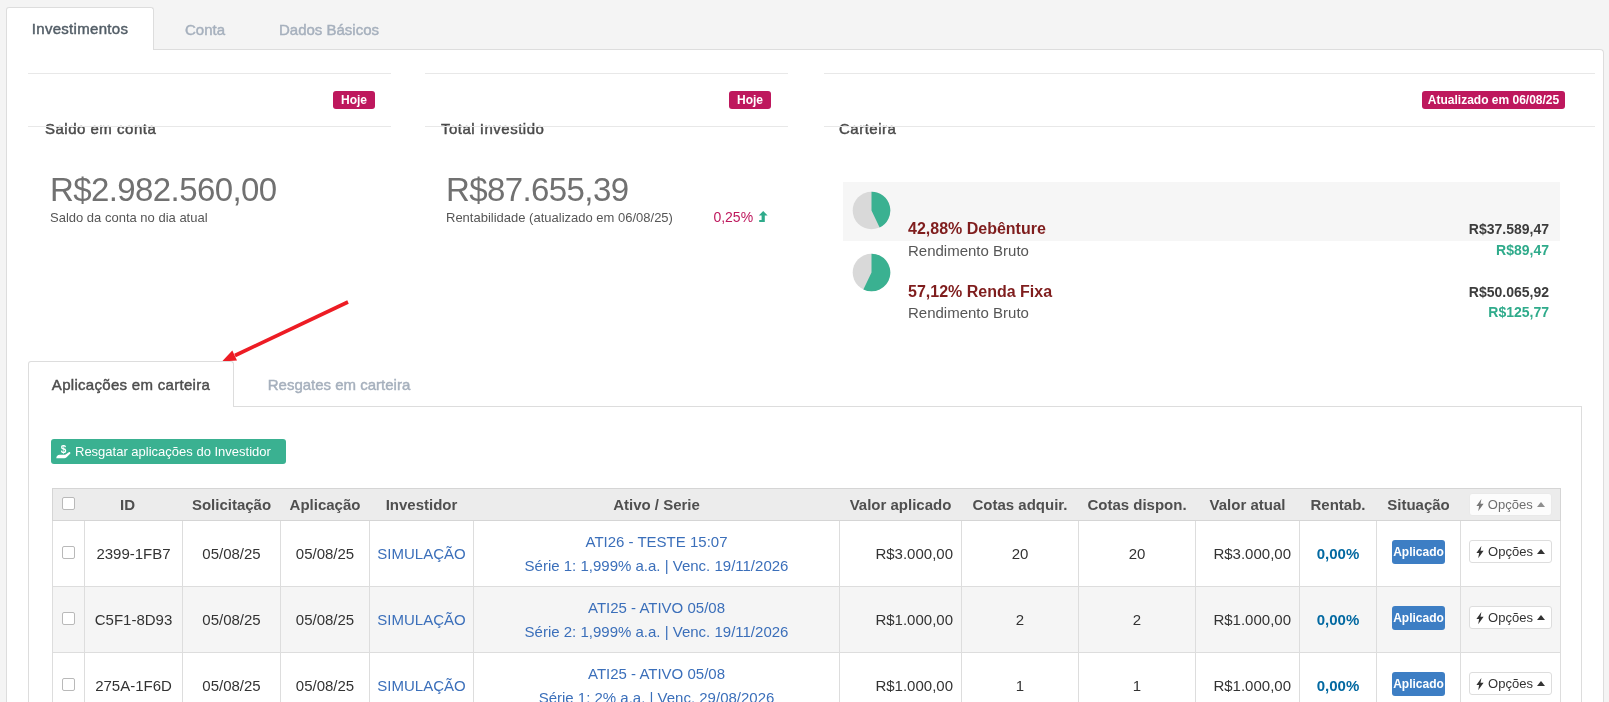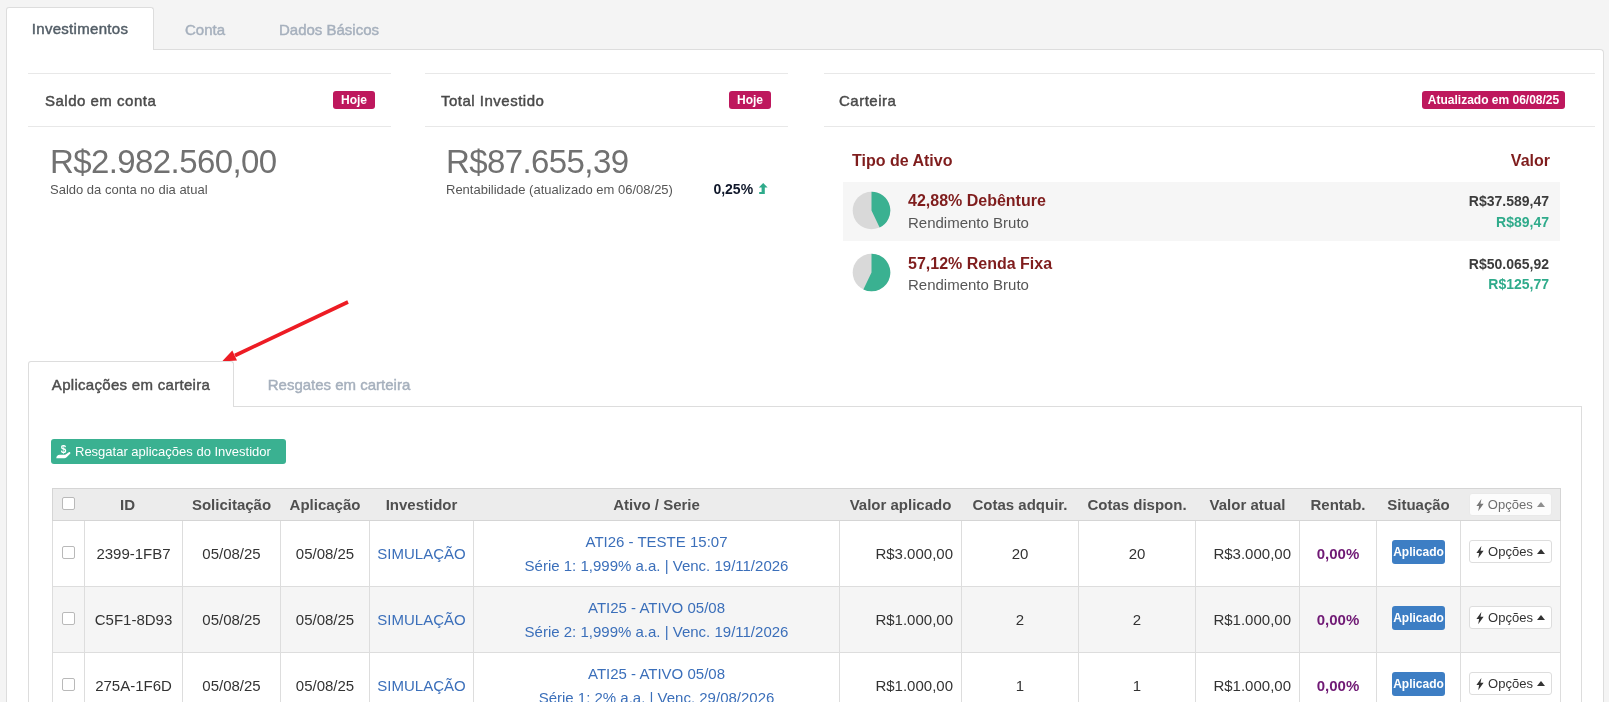--- a/index.html
+++ b/index.html
@@ -1,29 +1,29 @@
 <!DOCTYPE html>
 <html><head>
 <meta charset="utf-8">
 <style>
 * { margin:0; padding:0; box-sizing:border-box; }
 html,body { width:1609px; height:702px; overflow:hidden; }
 body { background:#f4f4f4; font-family:"Liberation Sans",sans-serif; position:relative; }
 .abs { position:absolute; }
-.cy { transform:translateY(-50%); white-space:nowrap; }
+.cy { transform:translateY(-50%); white-space:nowrap;margin-top:28px; }
 .cxy { transform:translate(-50%,-50%); white-space:nowrap; }
 .panel { position:absolute; left:6px; top:49px; width:1598px; height:653px; background:#fff; border:1px solid #ddd; border-bottom:none; border-radius:0 4px 0 0; }
 .tab-active { position:absolute; left:6px; top:7px; width:148px; height:43px; background:#fff; border:1px solid #ddd; border-bottom:none; border-radius:3px 3px 0 0; z-index:3; text-align:center; line-height:42px; font-size:15px; font-weight:400; letter-spacing:0.3px; -webkit-text-stroke:0.45px #525d66; color:#525d66; }
 .tabgray { position:absolute; font-size:15px; font-weight:400; -webkit-text-stroke:0.45px #a6b0bd; color:#a6b0bd; }
 .hairline { position:absolute; height:1px; background:#e8e8e8; }
 .cardhead { position:absolute; font-size:15px; font-weight:400; letter-spacing:0.5px; -webkit-text-stroke:0.45px #4a4a4a; color:#4a4a4a; }
 .badge { position:absolute; background:#be185d; color:#fff; font-size:12px; font-weight:700; border-radius:3px; text-align:center; }
 .bignum { position:absolute; font-size:33px; font-weight:400; color:#717171; letter-spacing:-0.6px; }
 .sub { position:absolute; font-size:13px; color:#565656; }
-.teal { color:#0f172a; font-weight:700; }
+.teal { color:#be185d; font-weight:400; }
 .rowstripe { position:absolute; background:#f6f6f6; }
 .ptxt-b { position:absolute; font-size:16px; font-weight:700; color:#7f1d1d; }
 .ptxt { position:absolute; font-size:15px; color:#565656; }
 .pval { position:absolute; font-size:14px; font-weight:700; color:#3c3c3c; text-align:right; }
 .pval2 { position:absolute; font-size:14px; font-weight:700; color:#2fab8b; text-align:right; }
 .tab2-active { position:absolute; left:28px; top:361px; width:206px; height:46px; background:#fff; border:1px solid #ddd; border-bottom:none; border-radius:3px 3px 0 0; z-index:3; text-align:center; line-height:45px; font-size:15px; font-weight:400; letter-spacing:0.3px; -webkit-text-stroke:0.45px #4d4d4d; color:#4d4d4d; }
 .pborder-top { position:absolute; left:234px; top:406px; width:1348px; height:1px; background:#ddd; }
 .pborder-left { position:absolute; left:28px; top:406px; width:1px; height:296px; background:#ddd; }
 .pborder-right { position:absolute; left:1581px; top:406px; width:1px; height:296px; background:#ddd; }
 .btn-green { position:absolute; left:51px; top:439px; width:235px; height:25px; background:#3ab191; border-radius:3px; color:#fff; font-size:13px; display:flex; align-items:center; justify-content:flex-start; padding-left:5px; gap:3px; }
@@ -36,21 +36,21 @@
 tr.stripe td { background:#f5f5f5; }
 table.main tbody td.r { text-align:right; padding-right:8px; }
 a.lnk { color:#3b6fba; text-decoration:none; }
 .ativo { line-height:24px; font-size:15px; }
 .bluebadge { display:inline-block; background:#3d7ec4; color:#fff; font-size:12px; font-weight:700; padding:5px 1px; border-radius:3px; position:relative; top:-2px; }
 .optbtn { display:inline-flex; align-items:center; gap:4px; border:1px solid #ddd; background:#fff; border-radius:3px; padding:3px 6px; font-size:13px; color:#333; height:23px; position:relative; top:-2px; }
 .optbtn-h { display:inline-flex; align-items:center; gap:4px; border:1px solid #e9e9e9; background:#fcfcfc; border-radius:3px; padding:3px 6px; font-size:13px; color:#6f6f6f; font-weight:400; height:23px; }
 .caret-up { width:0; height:0; border-left:4px solid transparent; border-right:4px solid transparent; border-bottom:5px solid #333; display:inline-block; }
 .caret-up.gray { border-bottom-color:#8e8e8e; }
 .cb { display:inline-block; width:13px; height:13px; border:1px solid #b9b9b9; border-radius:2px; background:#fff; }
-.greenpct { color:#701a75; font-weight:700; }
+.greenpct { color:#0369a1; font-weight:700; }
 </style>
 </head>
 <body>
 <div class="panel"></div>
 <div class="tab-active">Investimentos</div>
 <div class="tabgray cxy" style="left:205px; top:29px;">Conta</div>
 <div class="tabgray cxy" style="left:329px; top:29px;">Dados Básicos</div>
 
 <div class="hairline" style="left:28px; top:73px; width:363px;"></div>
 <div class="cardhead cy" style="left:45px; top:100px;">Saldo em conta</div>

